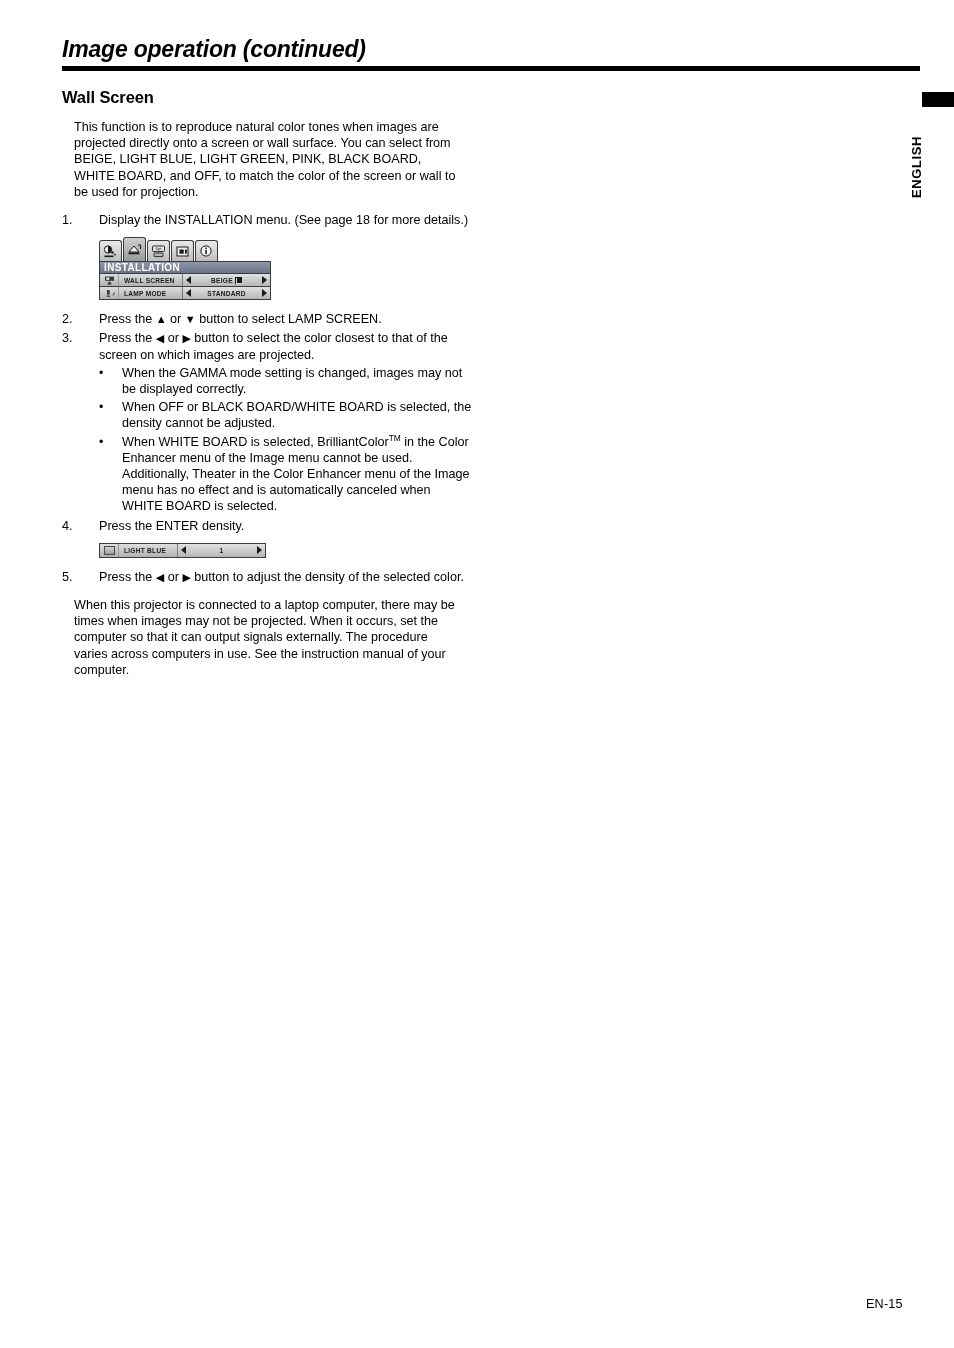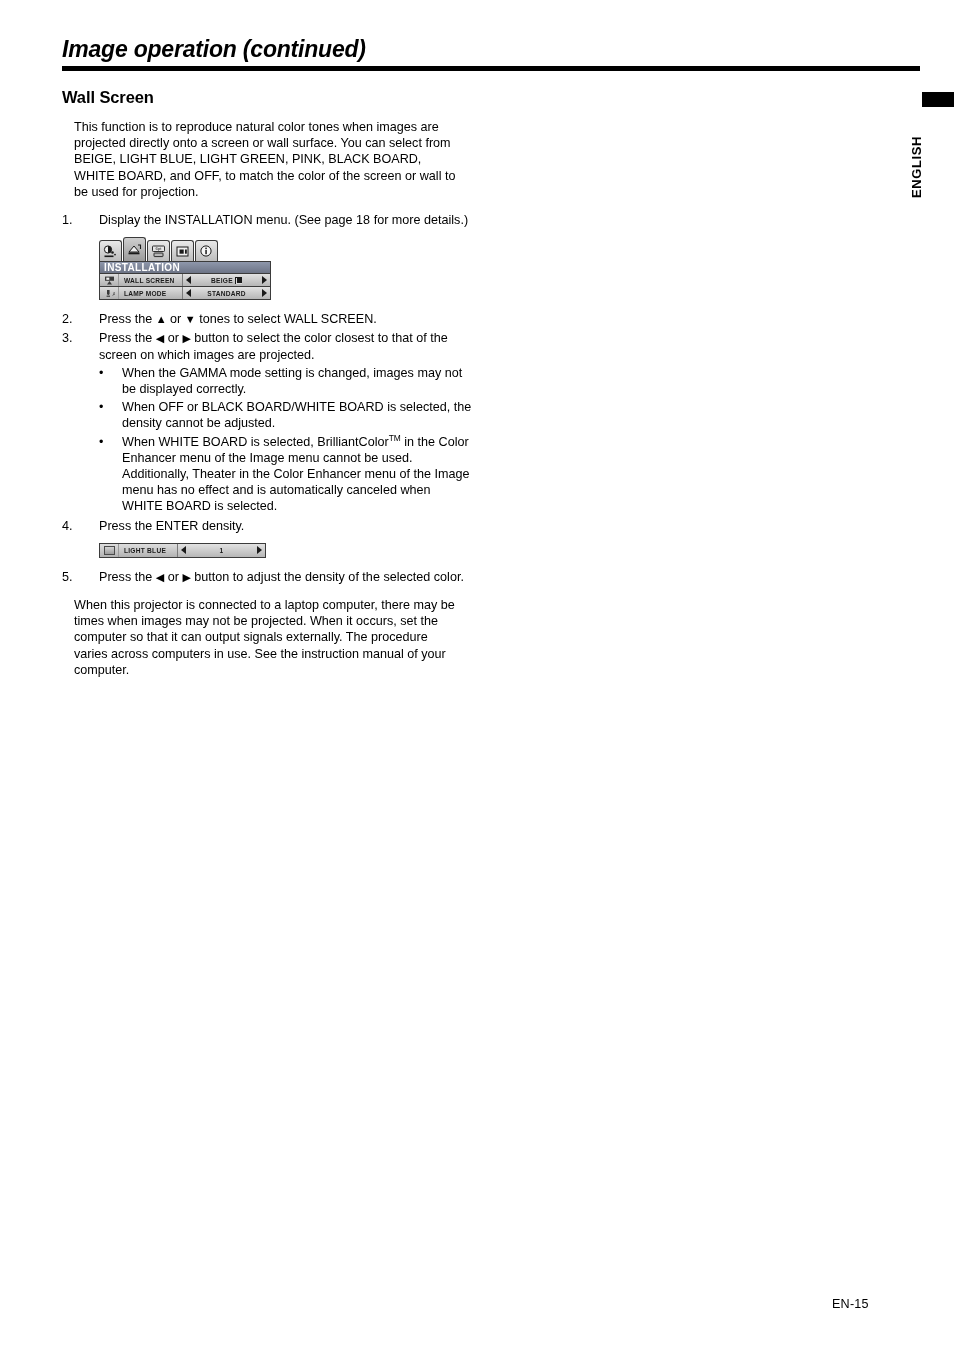--- a/index.html
+++ b/index.html
@@ -272,21 +272,21 @@
   .swatch {
     width: 11px; height: 9px;
     background: linear-gradient(#d4d4d4, #9c9c9c);
     border: 1px solid #4b4b4b;
     box-sizing: border-box;
   }
 
   
   .page-number {
     position: absolute;
-    left: 832px;
+    left: 866px;
     top: 1297px;
     font-size: 12.6px;
     letter-spacing: 0.2px;
   }
 </style>
 </head>
 <body>
 
 <div class="page">
 
@@ -393,21 +393,21 @@
       </div>
     </div>
 
     <div class="step" style="margin-top:11px;">
       <span class="step-num">2.</span>
       <span class="step-body">
         <span>Press the</span>
         <span class="arrow">▲</span>
         <span>or</span>
         <span class="arrow">▼</span>
-        <span>tones to select WALL SCREEN.</span>
+        <span>button to select LAMP SCREEN.</span>
       </span>
     </div>
 
     <div class="step">
       <span class="step-num">3.</span>
       <span class="step-body">
         <span>Press the</span>
         <span class="arrow">◀</span>
         <span>or</span>
         <span class="arrow">▶</span>

